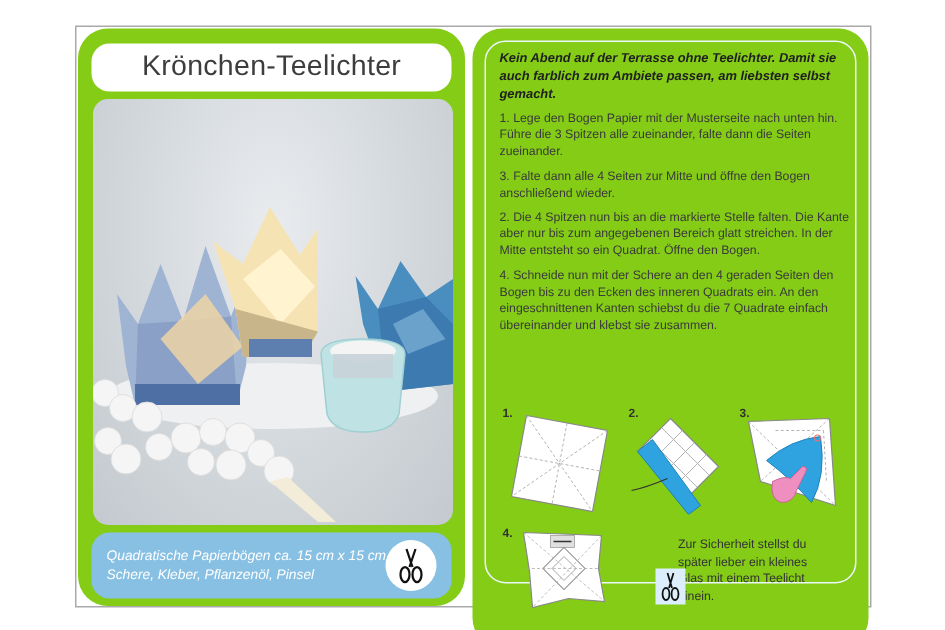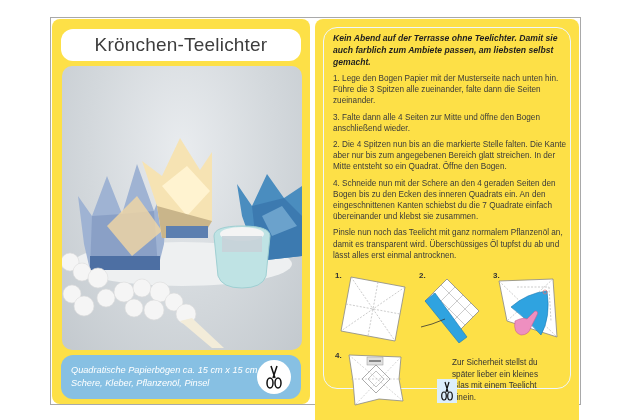--- a/index.html
+++ b/index.html
@@ -1,18 +1,18 @@
 <!DOCTYPE html>
 <html><head>
 <meta charset="utf-8">
 <style>
   html, body { margin:0; padding:0; background:#ffffff; }
   body { width:630px; height:420px; position:relative; overflow:hidden; font-family:"Liberation Sans", sans-serif; }
   .frame { position:absolute; left:50px; top:17px; width:531px; height:388px; border:1px solid #a9a9a9; background:#ffffff; box-sizing:border-box; }
-  .panel { position:absolute; top:1px; background:#fde047; border-radius:8px; box-sizing:border-box; }
+  .panel { position:absolute; top:1px; background:#84cc16; border-radius:20px; box-sizing:border-box; }
   .panel-left { left:1px; width:258px; height:385px; }
   .panel-right { left:264px; width:264px; height:413px; }
 
   .title-box { position:absolute; left:9px; top:10px; width:240px; height:32px; background:#ffffff; border-radius:12px; display:flex; align-items:center; justify-content:center; }
   .title-box span { font-size:19px; color:#3d3d3d; letter-spacing:0.2px; font-weight:300; }
 
   .photo { position:absolute; left:10px; top:47px; width:240px; height:284px; border-radius:10px; overflow:hidden;
     background: radial-gradient(ellipse at 50% 30%, #e9ecef 0%, #d3d8dc 55%, #c3c9ce 100%); }
   .materials { position:absolute; left:9px; top:336px; width:240px; height:44px; background:#87c0e3; border-radius:12px; }
   .materials-text { position:absolute; left:10px; top:9px; width:190px; font-size:9.2px; line-height:12.5px; color:#ffffff; font-style:italic; font-weight:normal; }
@@ -95,21 +95,20 @@
 
   <div class="panel panel-right">
     <div class="inner-box"></div>
 
     <div class="text-block">
       <p class="intro">Kein Abend auf der Terrasse ohne Teelichter. Damit sie auch farblich zum Ambiete passen, am liebsten selbst gemacht.</p>
       <p class="step">1. Lege den Bogen Papier mit der Musterseite nach unten hin. Führe die 3 Spitzen alle zueinander, falte dann die Seiten zueinander.</p>
       <p class="step">3. Falte dann alle 4 Seiten zur Mitte und öffne den Bogen anschließend wieder.</p>
       <p class="step">2. Die 4 Spitzen nun bis an die markierte Stelle falten. Die Kante aber nur bis zum angegebenen Bereich glatt streichen. In der Mitte entsteht so ein Quadrat. Öffne den Bogen.</p>
       <p class="step">4. Schneide nun mit der Schere an den 4 geraden Seiten den Bogen bis zu den Ecken des inneren Quadrats ein. An den eingeschnittenen Kanten schiebst du die 7 Quadrate einfach übereinander und klebst sie zusammen.</p>
-      <p class="step">Pinsle nun noch das Teelicht mit ganz normalem Pflanzenöl an, damit es transparent wird. Überschüssiges Öl tupfst du ab und lässt alles erst einmal antrocknen.</p>
     </div>
 
     <span class="diag-label" style="left:20px;top:252px;">1.</span>
     <svg class="diagram" style="left:22px;top:254px;" width="70" height="70" viewBox="0 0 70 70">
       <polygon points="14,4 68,14 58,68 4,58" fill="#fff" stroke="#888" stroke-width="0.8"></polygon>
       <g stroke="#aaa" stroke-width="0.6" stroke-dasharray="2,1.5">
         <line x1="14" y1="4" x2="58" y2="68"></line>
           <line x1="68" y1="14" x2="4" y2="58"></line>
         <line x1="41" y1="9" x2="31" y2="63"></line>
           <line x1="9" y1="31" x2="63" y2="41"></line>

